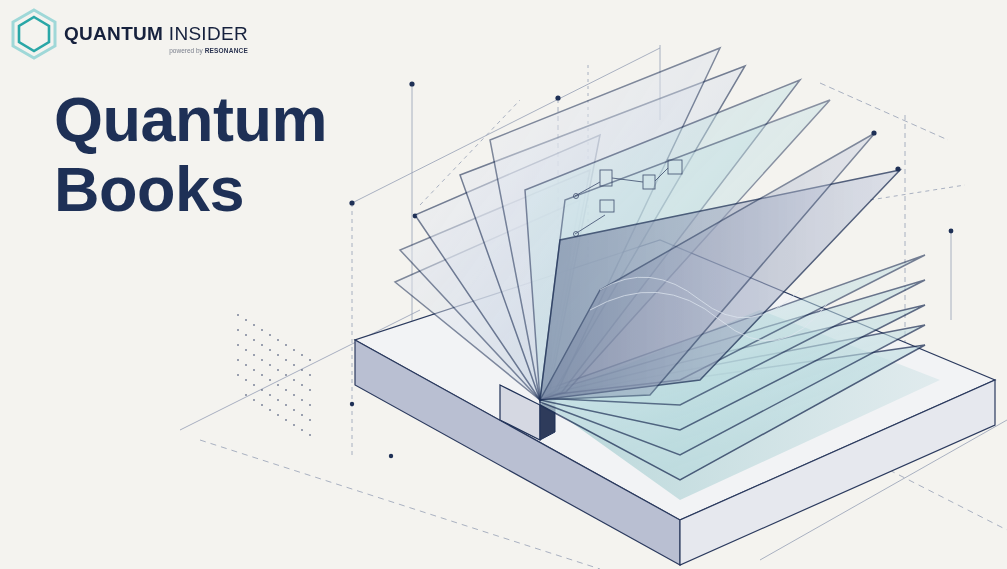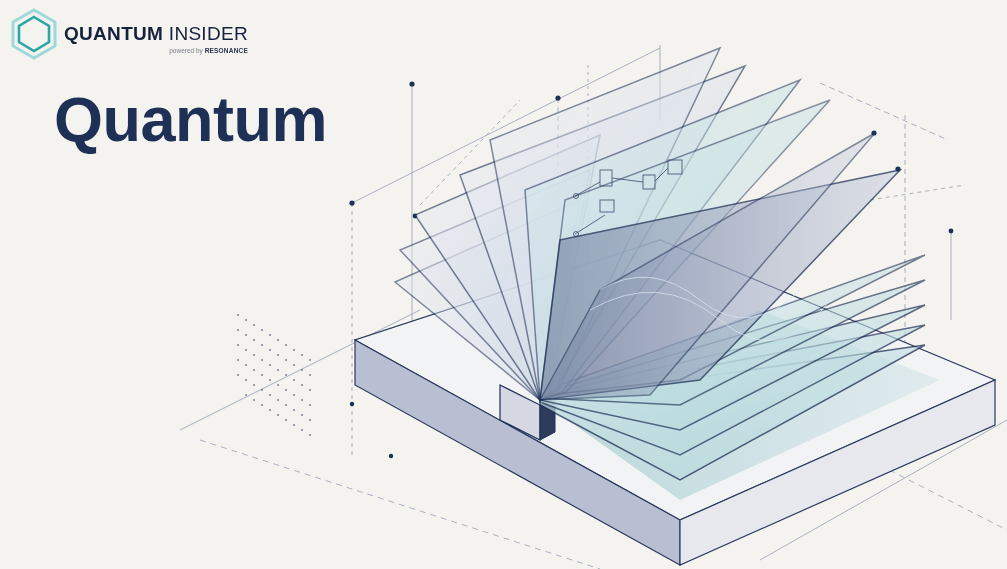--- a/index.html
+++ b/index.html
@@ -189,13 +189,14 @@
     </div>
     <div class="powered">
       <span>powered by</span>
       <b>RESONANCE</b>
     </div>
   </div>
 </div>
 
 <div class="title">
   <div>Quantum</div>
+  <div>Books</div>
 </div>
 
 </body></html>

